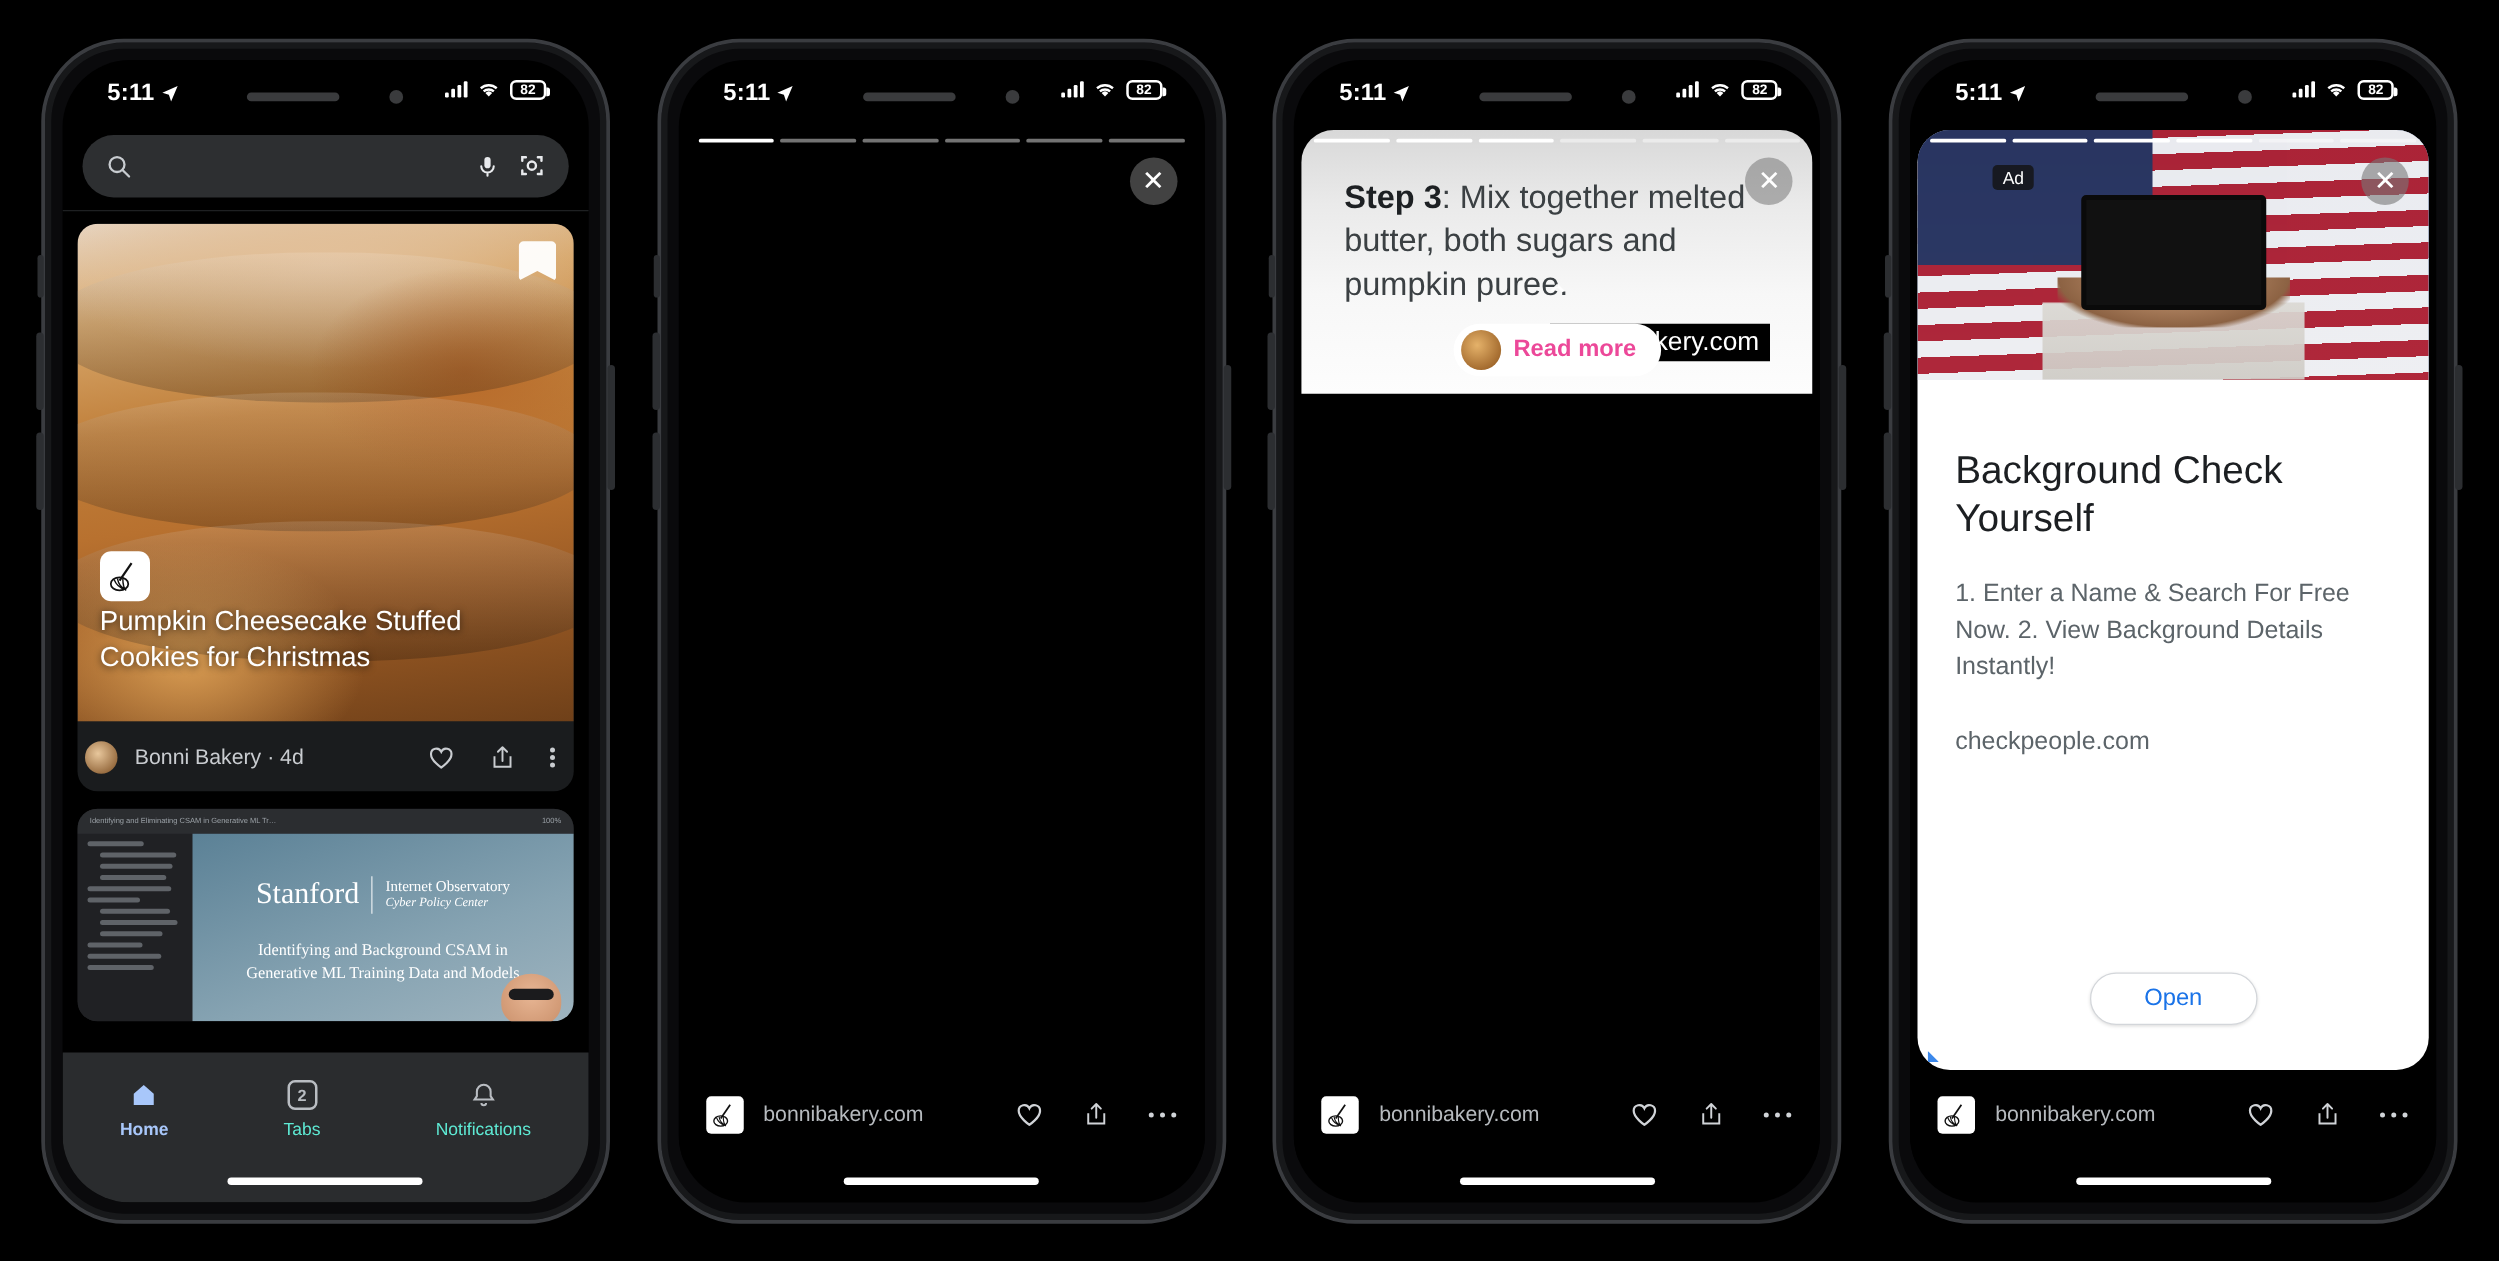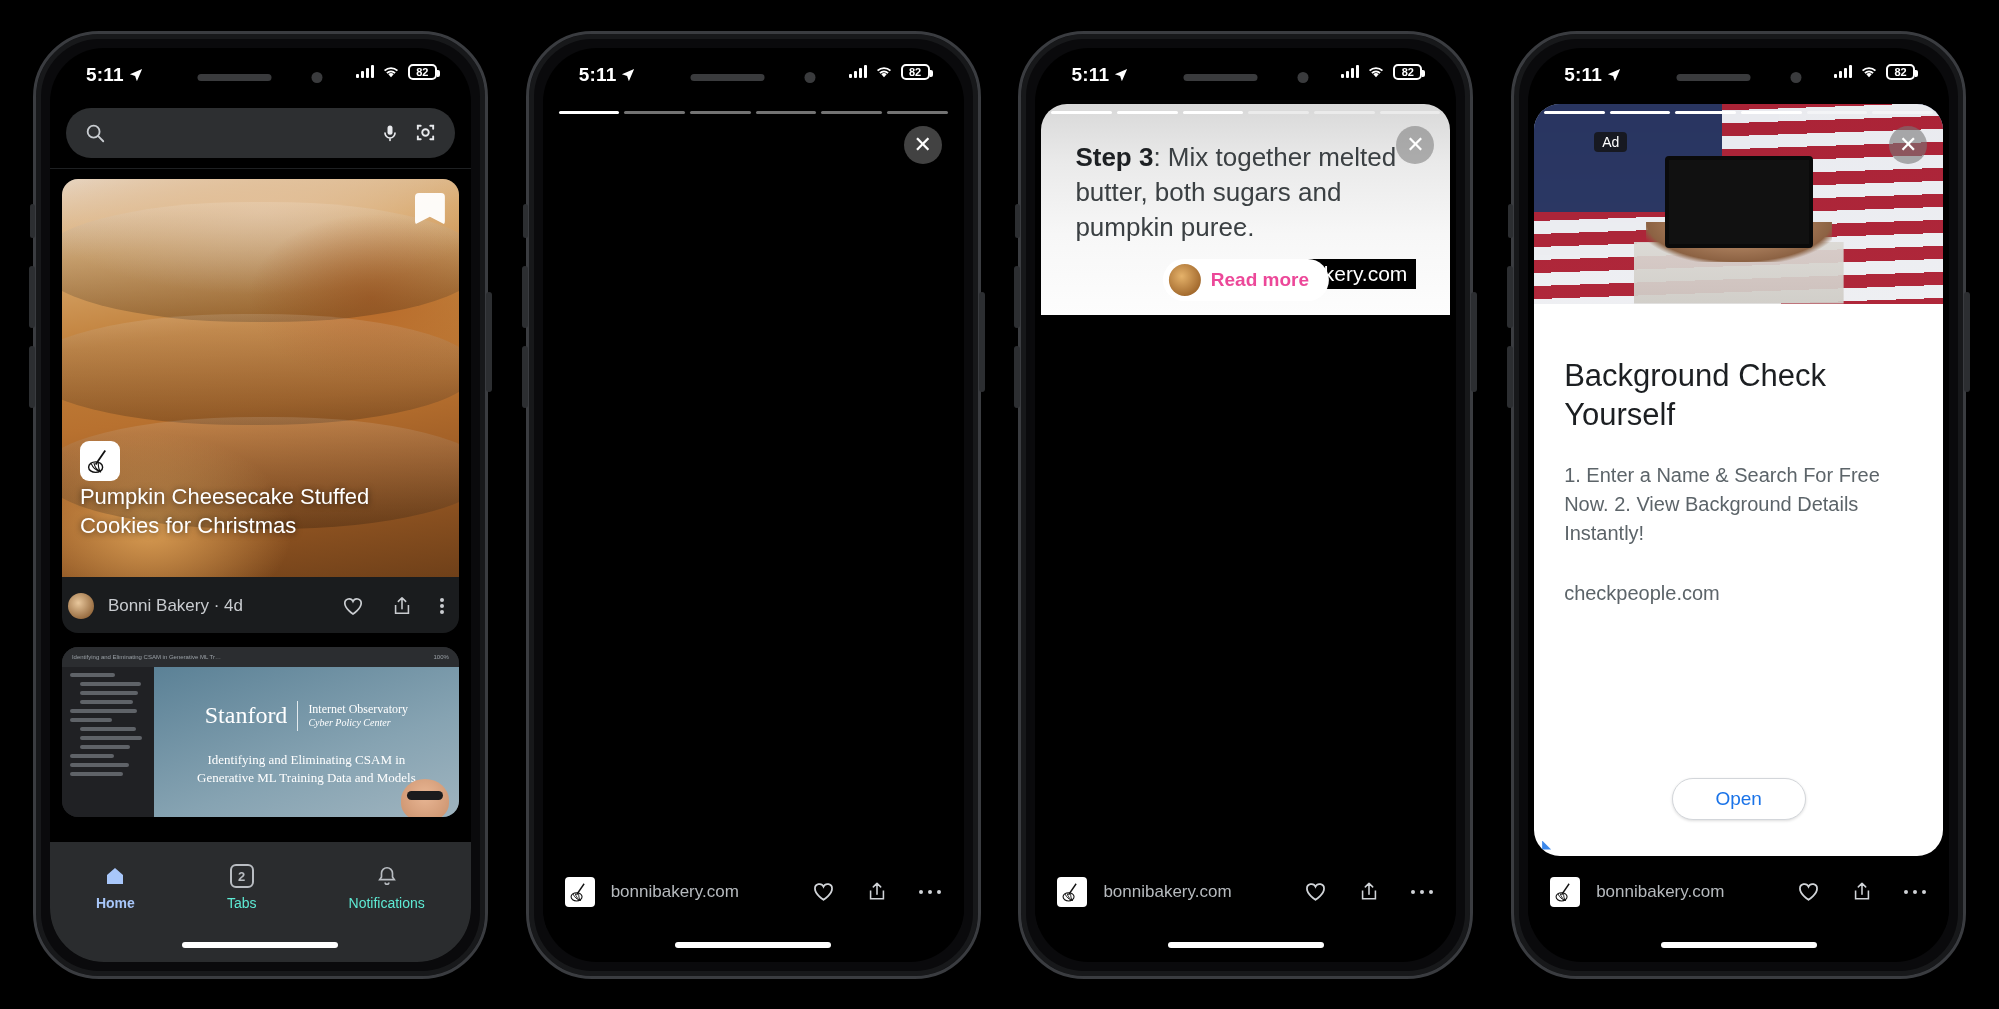--- a/index.html
+++ b/index.html
@@ -498,21 +498,21 @@
             <div class="doc-main">
               <div class="stanford">
                 <span>Stanford</span>
                 <span class="bar"></span>
                 <span class="sub">
                   <span>Internet Observatory</span>
                   <em>Cyber Policy Center</em>
                 </span>
               </div>
               <div class="doc-hd">
-                <div>Identifying and Eliminating CSAM in</div>
+                <div>Identifying and Background CSAM in</div>
                 <div>Generative ML Training Data and Models</div>
               </div>
               <div class="face"></div>
             </div>
           </div>
         </div>
       </div>
 
       <div class="navbar">
         <div class="nav-item active">

